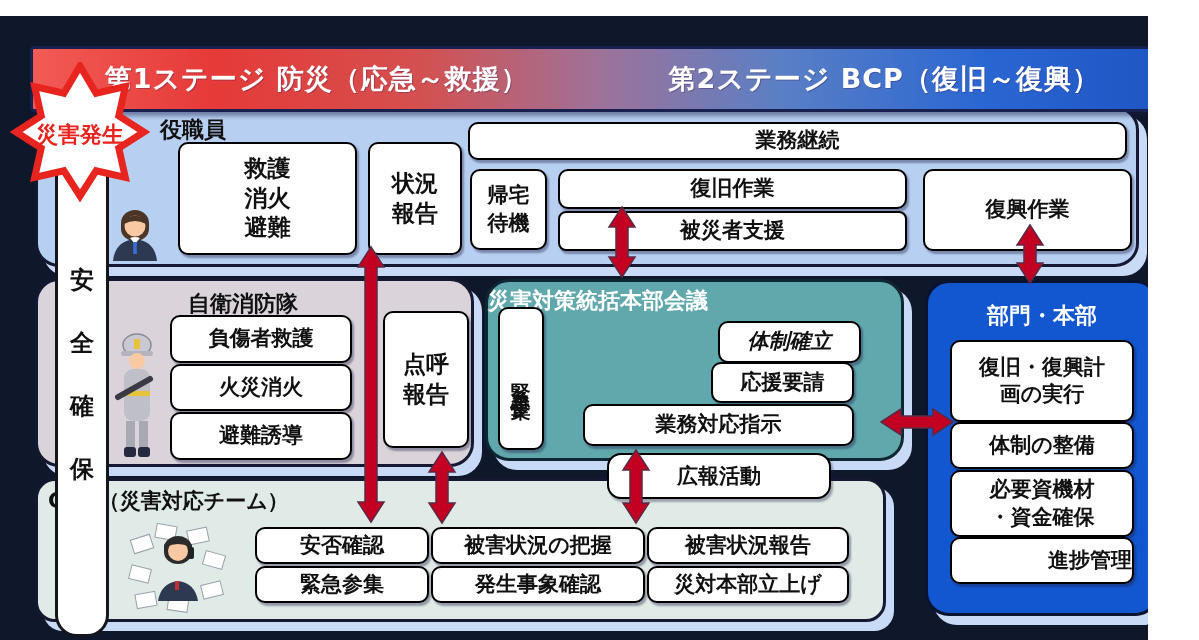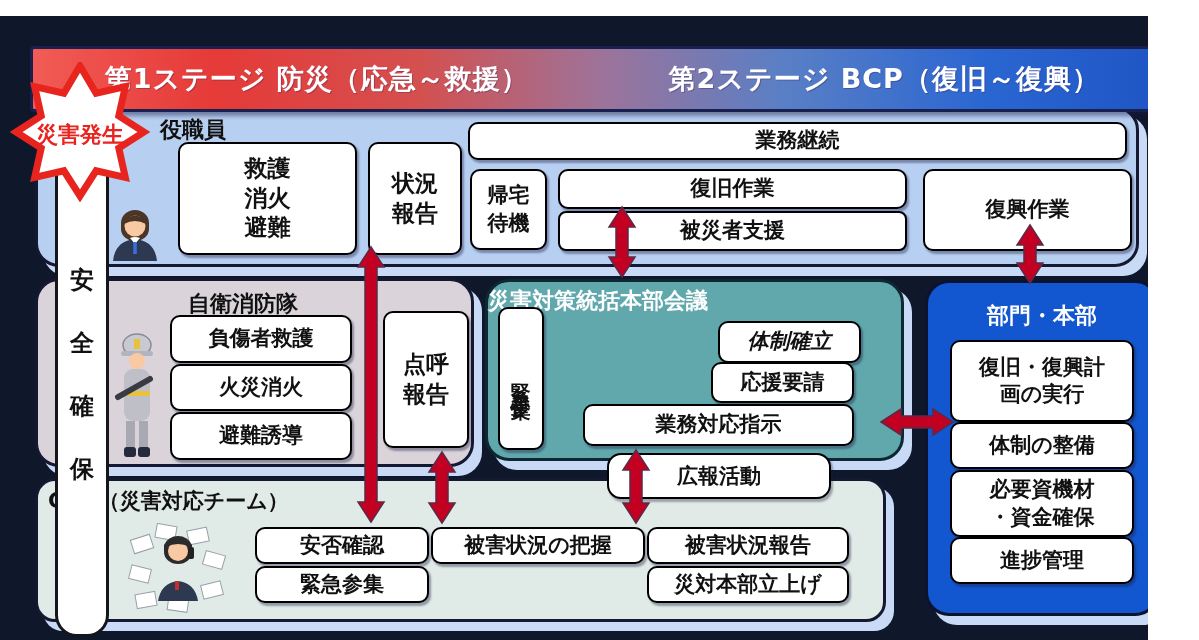--- a/index.html
+++ b/index.html
@@ -167,21 +167,21 @@
       <span>復旧・復興計</span>
       <span>画の実行</span>
     </div>
     <div class="wbox" style="left:22px;top:139px;width:180px;height:43px;">
       <span>体制の整備</span>
     </div>
     <div class="wbox" style="left:22px;top:187px;width:180px;height:63px;">
       <span>必要資機材</span>
       <span>・資金確保</span>
     </div>
-    <div class="wbox" style="left:22px;top:254px;width:180px;height:43px;">
+    <div class="wbox" style="left:22px;top:254px;width:180px;height:43px;align-items:flex-end;">
       <span>進捗管理</span>
     </div>
   </div>
 
   <div class="sec sec-cmt">
     <div class="sec-title" style="left:10px;top:6px;font-size:21px;">CMT（災害対応チーム）</div>
     <div class="icon-wrap" style="left:90px;top:42px;width:100px;height:92px;">
       <svg viewBox="0 0 100 92" width="100" height="92">
         <g fill="#ffffff" stroke="#9aa0a8" stroke-width="1">
           <rect x="4" y="14" width="20" height="14" transform="rotate(-18 14 21)"></rect>
@@ -203,20 +203,23 @@
     </div>
     <div class="wbox" style="left:217px;top:46px;width:170px;height:33px;">
       <span>安否確認</span>
     </div>
     <div class="wbox" style="left:217px;top:85px;width:170px;height:33px;">
       <span>緊急参集</span>
     </div>
     <div class="wbox" style="left:393px;top:46px;width:210px;height:33px;">
       <span>被害状況の把握</span>
     </div>
+    <div class="wbox" style="left:393px;top:85px;width:210px;height:33px;">
+      <span>発生事象確認</span>
+    </div>
     <div class="wbox" style="left:609px;top:46px;width:198px;height:33px;">
       <span>被害状況報告</span>
     </div>
     <div class="wbox" style="left:609px;top:85px;width:198px;height:33px;">
       <span>災対本部立上げ</span>
     </div>
   </div>
 
   <div class="pr-box">
     <span>広報活動</span>

